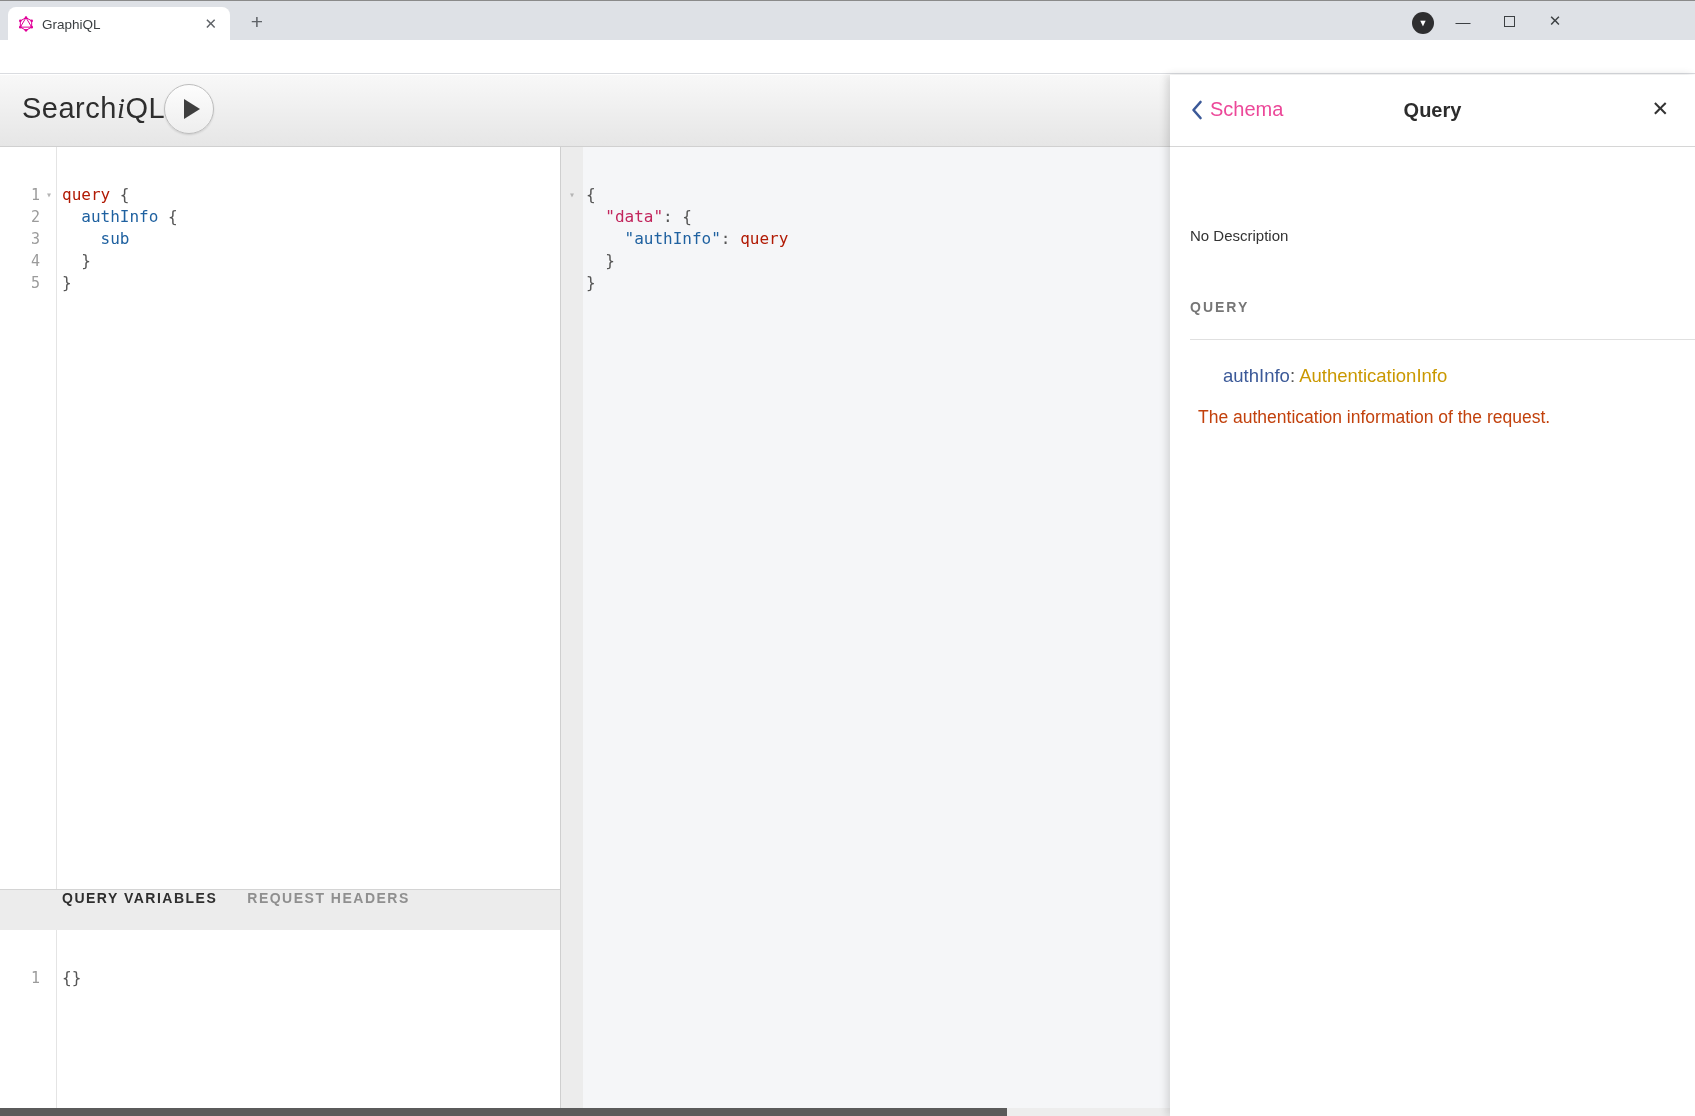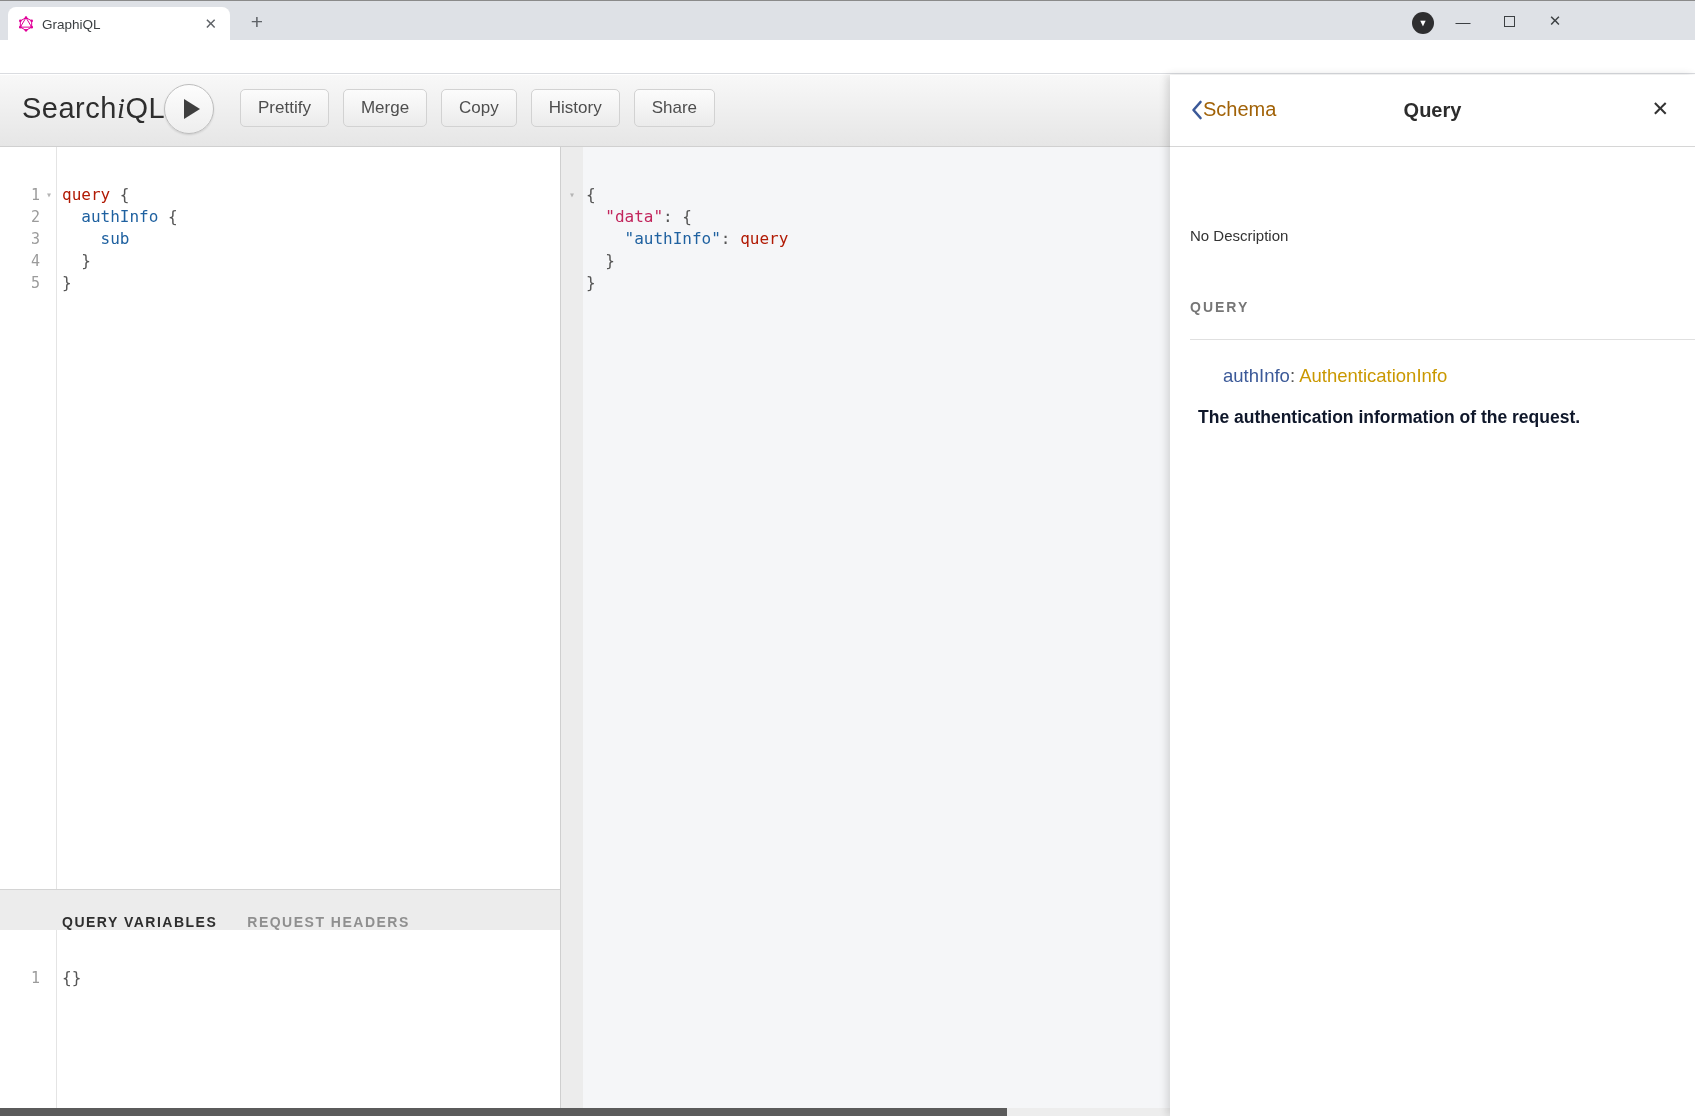--- a/index.html
+++ b/index.html
@@ -53,53 +53,53 @@
   .query-pane { position:absolute; left:0; top:72px; width:560px; height:969px; background:#fff; }
   .gutter-border { position:absolute; left:56px; top:0; bottom:0; width:1px; background:#e4e4e4; }
   .code-area { position:absolute; left:0; right:0; top:0; padding-top:37px; }
   .cm-line { height:22px; line-height:22px; white-space:pre; position:relative; }
   .cm-num { position:absolute; left:0; width:40px; text-align:right; color:#9b9b9b; font-size:15px; }
   .cm-fold { position:absolute; left:42px; width:14px; color:#b5b5b5; font-size:10px; text-align:center; }
   .cm-text { position:absolute; left:62px; }
   .tk-kw { color:#B11A04; } .tk-prop { color:#1F61A0; } .tk-punc { color:#555; } .tk-def { color:#C2255C; }
 
   .vars-bar { position:absolute; left:0; top:742px; width:560px; height:41px; background:#ececec; border-top:1px solid #d4d4d4;
-              display:flex; align-items:flex-end; gap:30px; padding-left:62px; }
+              display:flex; align-items:flex-start; gap:30px; padding-left:62px; }
   .vars-tab { font-size:14px; font-weight:bold; letter-spacing:1.5px; color:#8f8f8f; }
   .vars-tab.active { color:#2e2e2e; }
   .vars-pane { position:absolute; left:0; top:783px; width:560px; height:250px; background:#fff; }
   .vars-pane .code-area { padding-top:37px; }
 
   .result-pane { position:absolute; left:560px; top:72px; width:610px; height:969px; background:#f5f6f8; border-left:1px solid #cfcfcf; }
   .fold-gutter { position:absolute; left:0; top:0; bottom:0; width:22px; background:#ececec; }
   .result-pane .cm-fold { left:4px; }
   .result-pane .cm-text { left:25px; }
 
   .hscroll-track { position:absolute; left:0; top:1033px; width:1170px; height:8px; background:#ededed; }
   .hscroll-thumb { position:absolute; left:0; top:0; width:1007px; height:8px; background:#5b5b5b; }
 
   
   .doc-panel { position:absolute; left:1170px; top:0; width:525px; height:1041px; background:#fff;
                box-shadow:-3px 0 8px rgba(0,0,0,.14); }
   .doc-header { position:absolute; left:0; top:0; width:100%; height:72px; border-bottom:1px solid #d6d6d6; }
-  .doc-back { position:absolute; left:20px; top:23px; display:flex; align-items:center; color:#a16207; font-size:20px; }
+  .doc-back { position:absolute; left:20px; top:23px; display:flex; align-items:center; gap:7px; color:#ec4899; font-size:20px; }
   .doc-title { position:absolute; left:0; top:24px; width:100%; text-align:center; font-size:20px; font-weight:bold; color:#2c2c2c; }
   .doc-close { position:absolute; right:26px; top:22px; font-size:21px; color:#333; font-weight:300; }
   .doc-search { position:absolute; left:0; top:72px; width:100%; height:68px; }
   .doc-search .underline { position:absolute; left:20px; right:0; bottom:0; height:1px; background:#d6d6d6; }
   .doc-search svg { position:absolute; left:22px; top:24px; }
   .doc-search input { position:absolute; left:50px; top:18px; width:420px; border:none; outline:none; font-size:19px; color:#333;
                       font-family:"Liberation Sans",sans-serif; background:transparent; }
   .doc-search input::placeholder { color:#a2a2a2; }
   .doc-nd { position:absolute; left:20px; top:152px; font-size:15px; color:#333; }
   .doc-fields { position:absolute; left:20px; top:224px; font-size:14px; font-weight:bold; letter-spacing:2px; color:#767676; }
   .doc-fields-hr { position:absolute; left:20px; right:0; top:264px; height:1px; background:#e0e0e0; }
   .doc-field { position:absolute; left:20px; top:290px; font-size:18.5px;margin-left:33px; }
   .fld-name { color:#3B5998; } .fld-colon { color:#555; } .fld-type { color:#CA9800; }
-  .doc-desc { position:absolute; left:28px; top:332px; font-size:17.5px; color:#0f172a;font-weight:bold; }
+  .doc-desc { position:absolute; left:28px; top:332px; font-size:17.5px; color:#c2410c; }
 
   .icon-svg { display:block; }
 </style>
 </head>
 <body>
 
 <div class="titlebar">
   <div class="tab">
     <span>
       <svg class="icon-svg" width="16" height="16" viewBox="0 0 24 24">
@@ -210,27 +210,20 @@
   </div>
 </div>
 
 <div class="app">
 
   <div class="topbar">
     <div class="logo"><span>Search</span><i>i</i><span>QL</span></div>
     <div class="execute">
         <span class="tri"></span>
       </div>
-    <div class="tb-buttons" id="tbButtons">
-        <button class="tb-btn">Prettify</button>
-        <button class="tb-btn">Merge</button>
-        <button class="tb-btn">Copy</button>
-        <button class="tb-btn">History</button>
-        <button class="tb-btn">Share</button>
-      </div>
   </div>
 
   <div class="query-pane">
     <div class="gutter-border"></div>
     <div class="code-area mono" id="queryLines">
         <div class="cm-line"><span class="cm-num">1</span><span class="cm-fold">▾</span><span class="cm-text"><span class="tk-kw">query</span><span class="tk-punc"> {</span></span></div>
         <div class="cm-line"><span class="cm-num">2</span><span class="cm-text"><span class="tk-punc">  </span><span class="tk-prop">authInfo</span><span class="tk-punc"> {</span></span></div>
         <div class="cm-line"><span class="cm-num">3</span><span class="cm-text"><span class="tk-punc">    </span><span class="tk-prop">sub</span></span></div>
         <div class="cm-line"><span class="cm-num">4</span><span class="cm-text"><span class="tk-punc">  }</span></span></div>
         <div class="cm-line"><span class="cm-num">5</span><span class="cm-text"><span class="tk-punc">}</span></span></div>

